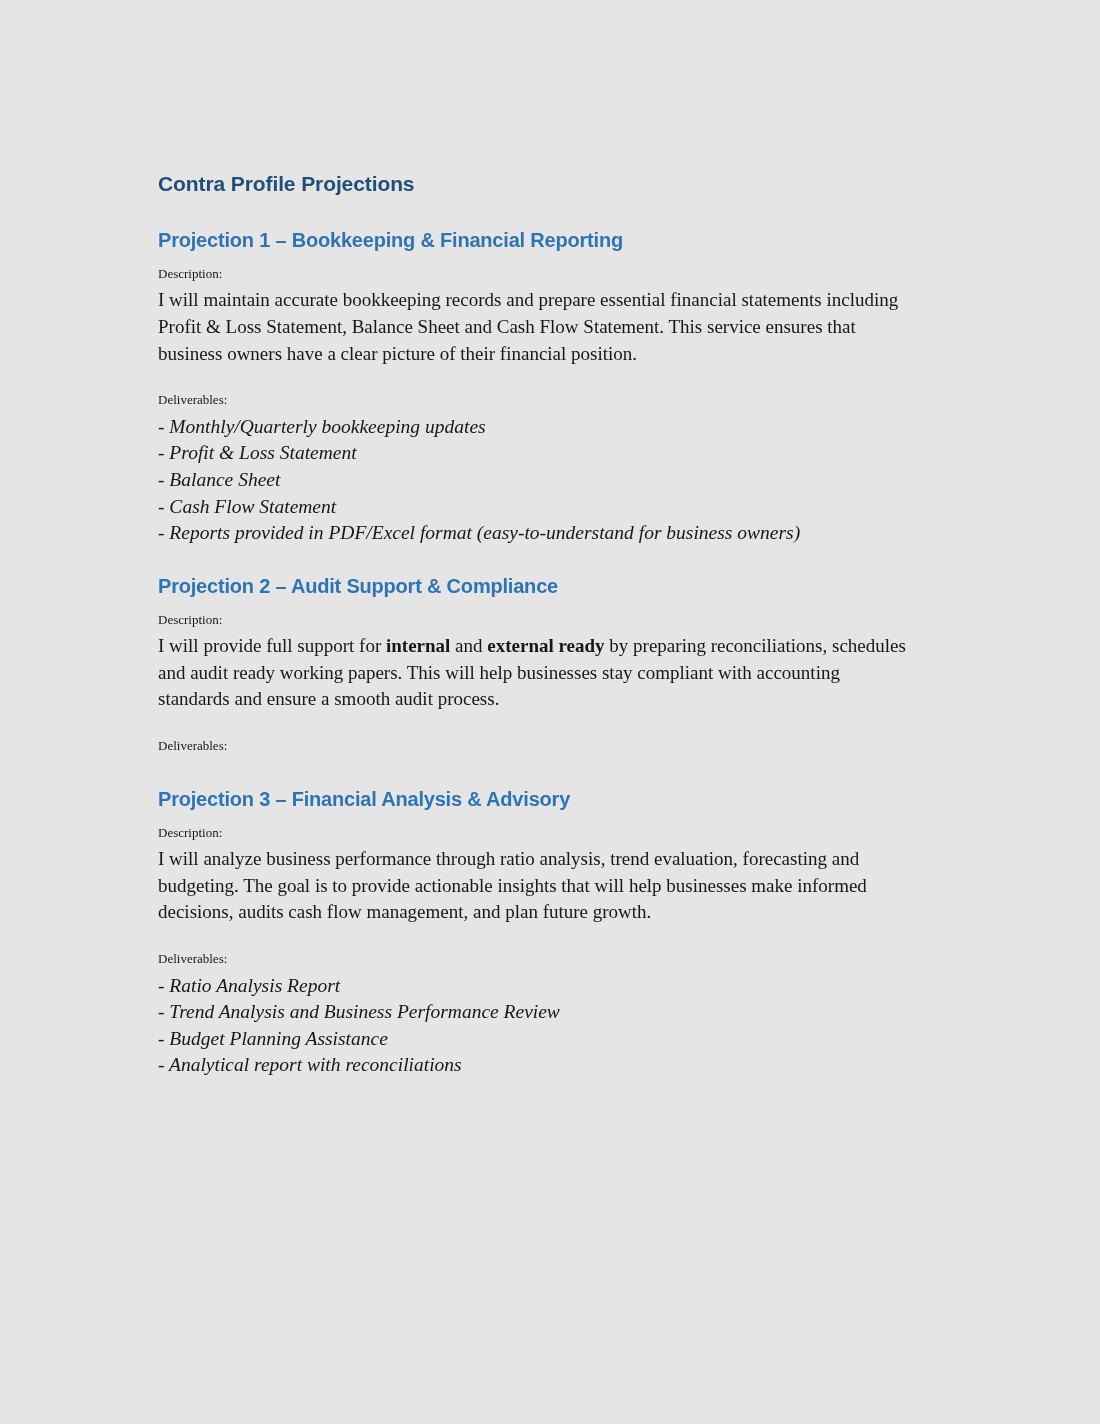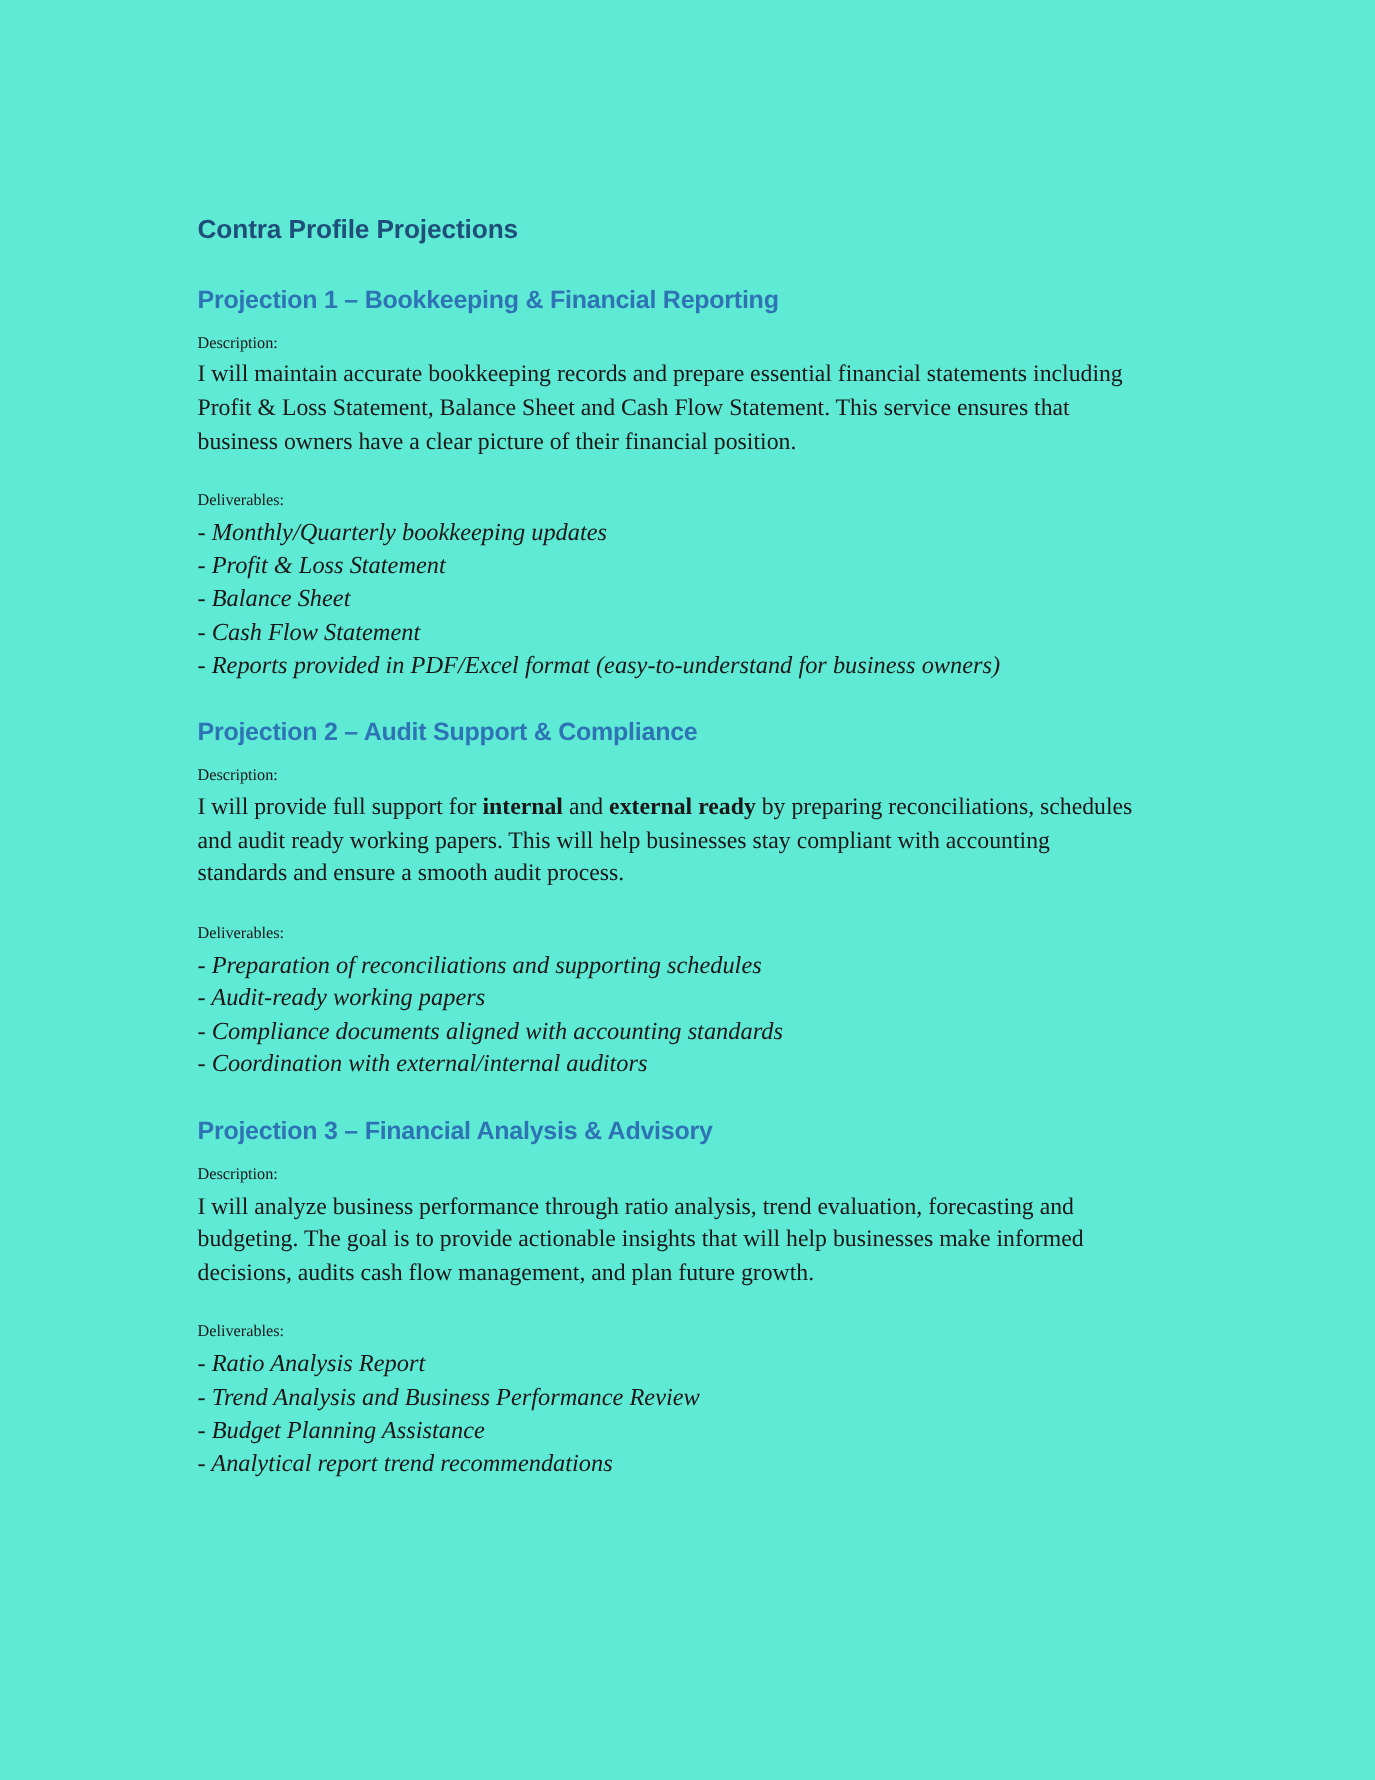--- a/index.html
+++ b/index.html
@@ -96,21 +96,21 @@
     line-height: 26.6px;
     margin: 0;
     padding: 0;
     white-space: nowrap;
     font-style: italic;
   }
 </style>
 </head>
 <body>
 
-<div class="page" style="background: #5eead4;">
+<div class="page" style="background: #e5e5e5;">
   <div class="doc-body">
 
     <h1 class="doc-title" style="color: rgb(31, 78, 121);">Contra Profile Projections</h1>
 
     <div class="sp-title-to-h2"></div>
 
     <div>
       <h2 class="section-heading" style="color: rgb(46, 116, 181);">Projection 1 – Bookkeeping &amp; Financial Reporting</h2>
 
       <div class="sp-h2-to-body"></div>
@@ -140,26 +140,20 @@
       <div class="sp-h2-to-body"></div>
 
       <p class="body-line">Description:</p>
 
       <p class="body-text para">I will provide full support for <b>internal</b> and <b>external ready</b> by preparing reconciliations, schedules and audit ready working papers. This will help businesses stay compliant with accounting standards and ensure a smooth audit process.</p>
 
       <div class="sp-para"></div>
 
       <p class="body-line">Deliverables:</p>
 
-      <ul class="deliverable-list">
-          <li>- Preparation of reconciliations and supporting schedules</li>
-          <li>- Audit-ready working papers</li>
-          <li>- Compliance documents aligned with accounting standards</li>
-          <li>- Coordination with external/internal auditors</li>
-        </ul>
     </div>
 
     <div class="sp-list-to-h2"></div>
 
     <div>
       <h2 class="section-heading" style="color: rgb(46, 116, 181);">Projection 3 – Financial Analysis &amp; Advisory</h2>
 
       <div class="sp-h2-to-body"></div>
 
       <p class="body-line">Description:</p>
@@ -167,18 +161,18 @@
       <p class="body-text para">I will analyze business performance through ratio analysis, trend evaluation, forecasting and budgeting. The goal is to provide actionable insights that will help businesses make informed decisions, audits cash flow management, and plan future growth.</p>
 
       <div class="sp-para"></div>
 
       <p class="body-line">Deliverables:</p>
 
       <ul class="deliverable-list">
           <li>- Ratio Analysis Report</li>
           <li>- Trend Analysis and Business Performance Review</li>
           <li>- Budget Planning Assistance</li>
-          <li>- Analytical report trend recommendations</li>
+          <li>- Analytical report with reconciliations</li>
         </ul>
     </div>
 
   </div>
 </div>
 
 </body></html>

